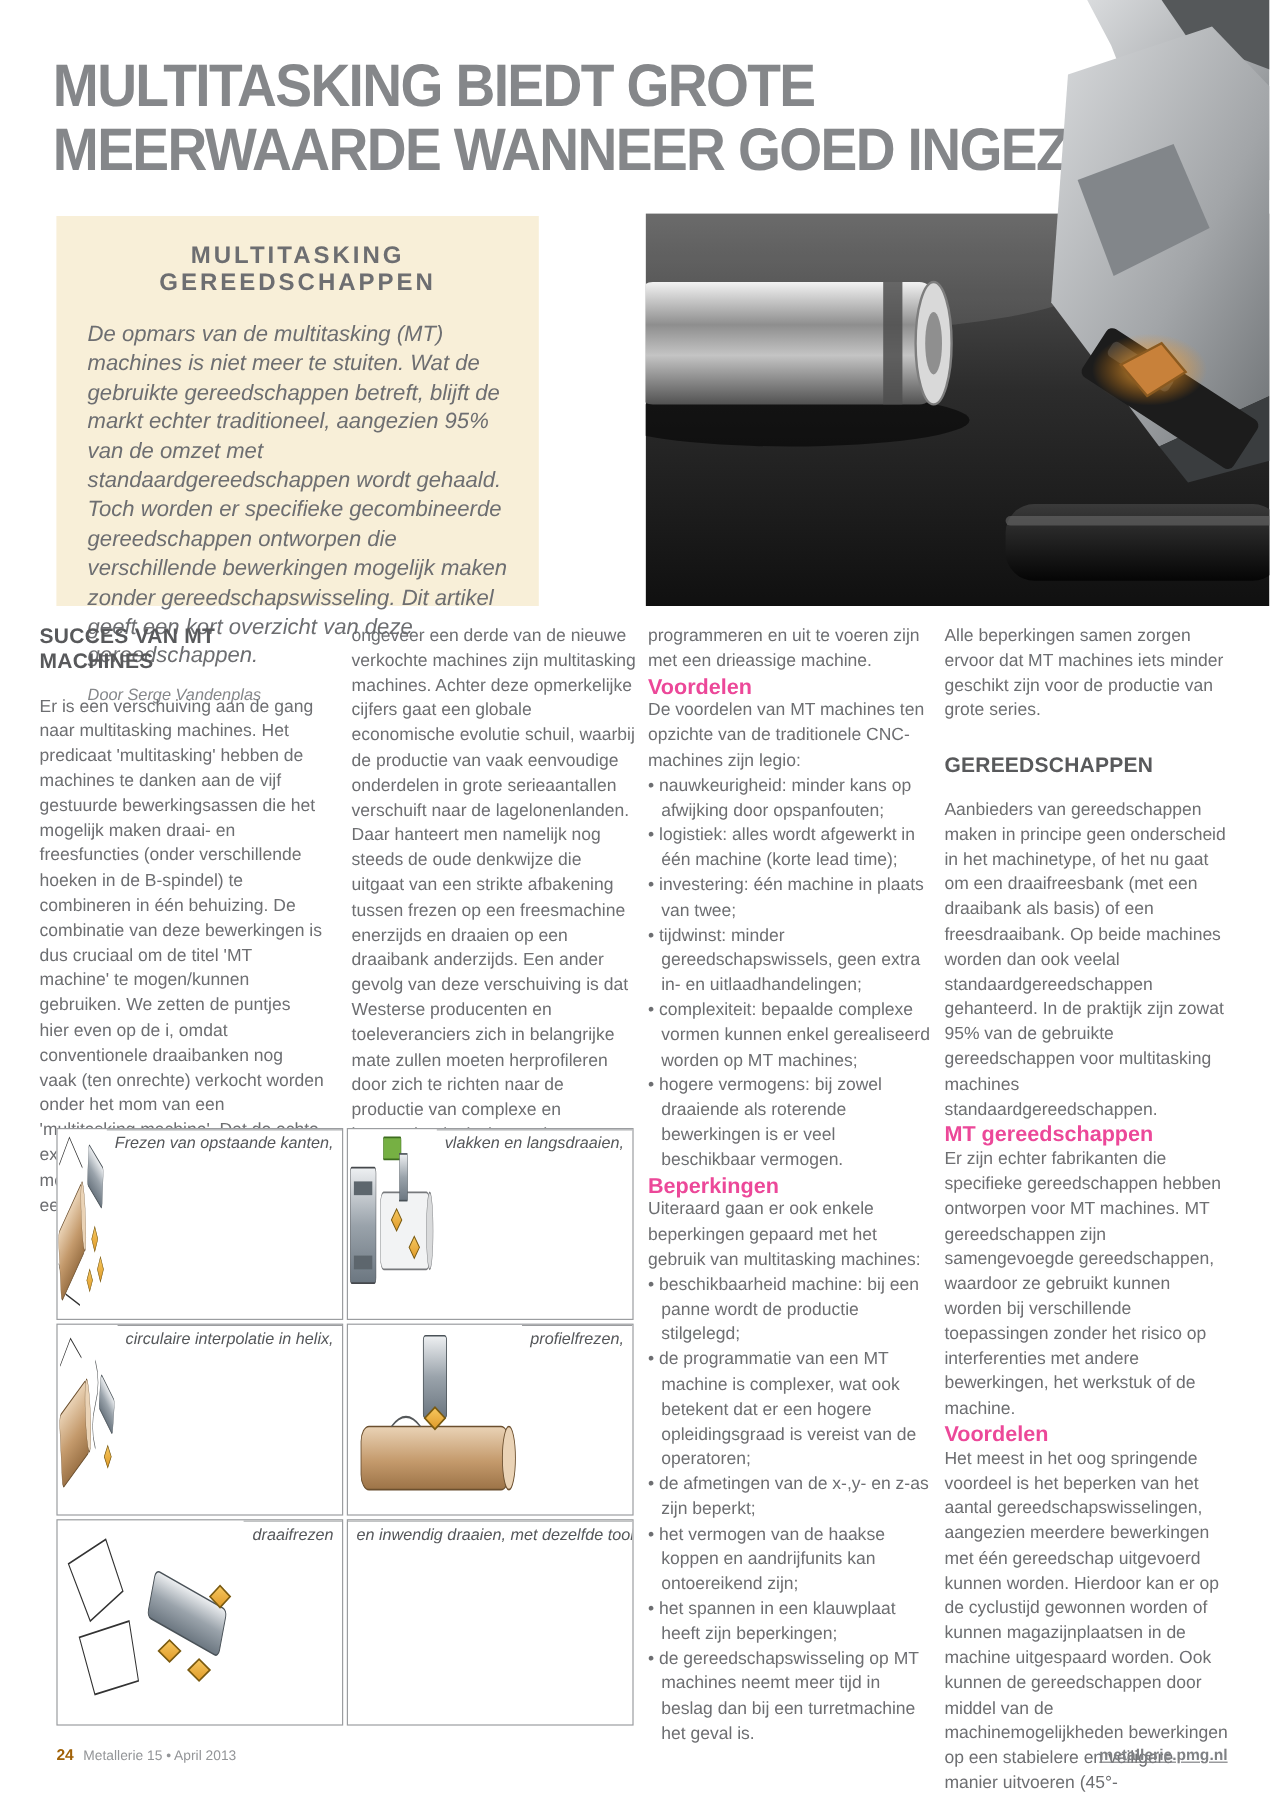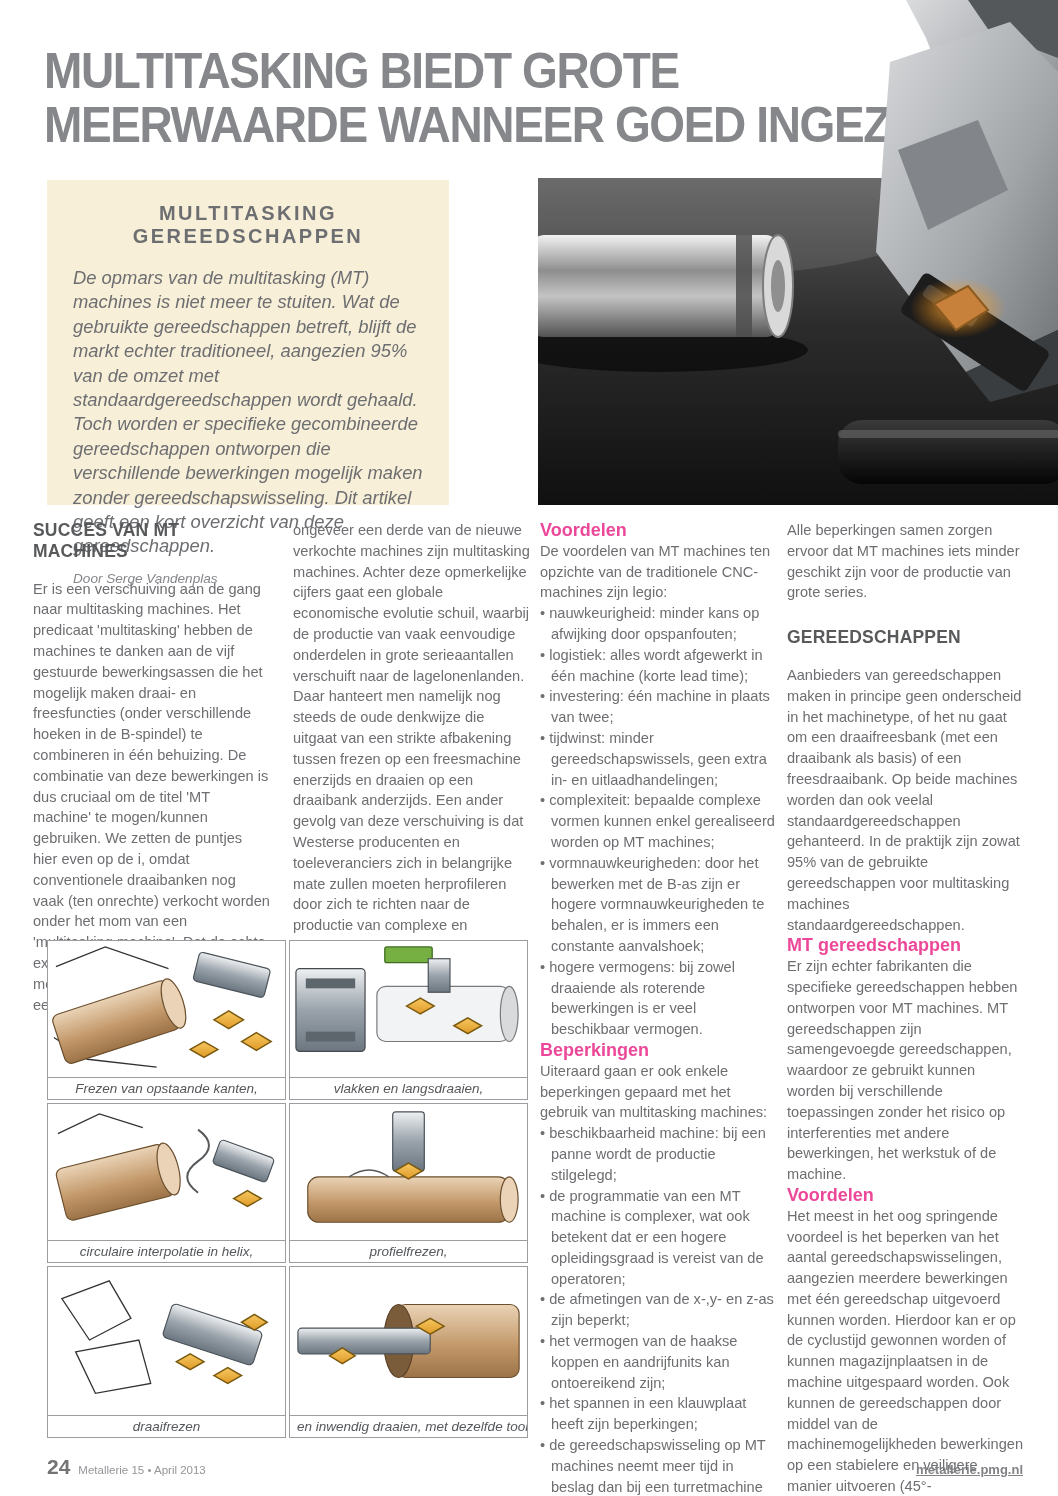--- a/index.html
+++ b/index.html
@@ -41,34 +41,34 @@
   .section-head.spaced{margin-top:24px;}
   .subhead{margin:14px 0 0 0;font-weight:bold;color:#ec4899;font-size:18px;}
   ul.bullets{list-style:none;margin:0;padding:0;}
   ul.bullets li{padding-left:11px;text-indent:-11px;}
   ul.bullets li::before{content:"\2022\00a0";}
   .figure-grid{
     position:absolute;left:47px;top:940px;width:481px;
     display:grid;grid-template-columns:1fr 1fr;grid-template-rows:160px 160px 172px;gap:3px;
   }
   .fig{
-    border:1px solid #9b9da0;background:#ffffff;display:flex;flex-direction:column;
-    box-sizing:border-box;overflow:hidden;text-align:center;
+    border:1px solid #9b9da0;background:#ffffff;display:flex;flex-direction:row;
+    box-sizing:border-box;overflow:hidden;
   }
   .fig svg{flex:1;width:100%;}
   .figcap{
     height:21px;border-top:1px solid #9b9da0;font-style:italic;font-size:13.5px;
     line-height:21px;padding:0 7px;color:#55575a;white-space:nowrap;overflow:hidden;
   }
   .footer{
     position:absolute;left:47px;top:1455px;width:976px;
     display:flex;justify-content:space-between;align-items:baseline;
   }
   .footer-left{display:flex;align-items:baseline;}
-  .page-num{font-size:21px;font-weight:bold;color:#737373;}
+  .page-num{font-size:13px;font-weight:bold;color:#a16207;}
   .issue{font-size:11.5px;color:#939598;margin-left:8px;}
   .site-url{font-size:13px;font-weight:bold;color:#808285;text-decoration:underline;}
 </style>
 </head>
 <body>
 
 
 
 
 <svg width="0" height="0" aria-hidden="true">
@@ -160,29 +160,29 @@
   <div class="col col1">
     <h3 class="section-head">SUCCES VAN MT MACHINES</h3>
     <p>Er is een verschuiving aan de gang naar multitasking machines. Het predicaat 'multitasking' hebben de machines te danken aan de vijf gestuurde bewerkingsassen die het mogelijk maken draai- en freesfuncties (onder verschillende hoeken in de B-spindel) te combineren in één behuizing. De combinatie van deze bewerkingen is dus cruciaal om de titel 'MT machine' te mogen/kunnen gebruiken. We zetten de puntjes hier even op de i, omdat conventionele draaibanken nog vaak (ten onrechte) verkocht worden onder het mom van een 'multitasking machine'. Dat de echte exemplaren hoge ogen gooien momenteel, bewijzen de cijfers van een Nederlands onderzoek:</p>
   </div>
 
   <div class="col col2">
     <p>ongeveer een derde van de nieuwe verkochte machines zijn multitasking machines. Achter deze opmerkelijke cijfers gaat een globale economische evolutie schuil, waarbij de productie van vaak eenvoudige onderdelen in grote serieaantallen verschuift naar de lagelonenlanden. Daar hanteert men namelijk nog steeds de oude denkwijze die uitgaat van een strikte afbakening tussen frezen op een freesmachine enerzijds en draaien op een draaibank anderzijds. Een ander gevolg van deze verschuiving is dat Westerse producenten en toeleveranciers zich in belangrijke mate zullen moeten herprofileren door zich te richten naar de productie van complexe en hoogtechnologische producten, onderdelen die met andere woorden bijna onmogelijk te</p>
   </div>
 
   <div class="col col3">
+    <p>programmeren en uit te voeren zijn met een drieassige machine.</p>
     <p class="subhead">Voordelen</p>
     <p>De voordelen van MT machines ten opzichte van de traditionele CNC-machines zijn legio:</p>
     <ul class="bullets">
       <li>nauwkeurigheid: minder kans op afwijking door opspanfouten;</li>
       <li>logistiek: alles wordt afgewerkt in één machine (korte lead time);</li>
       <li>investering: één machine in plaats van twee;</li>
       <li>tijdwinst: minder gereedschapswissels, geen extra in- en uitlaadhandelingen;</li>
       <li>complexiteit: bepaalde complexe vormen kunnen enkel gerealiseerd worden op MT machines;</li>
-      <li>vormnauwkeurigheden: door het bewerken met de B-as zijn er hogere vormnauwkeurigheden te behalen, er is immers een constante aanvalshoek;</li>
       <li>hogere vermogens: bij zowel draaiende als roterende bewerkingen is er veel beschikbaar vermogen.</li>
     </ul>
     <p class="subhead">Beperkingen</p>
     <p>Uiteraard gaan er ook enkele beperkingen gepaard met het gebruik van multitasking machines:</p>
     <ul class="bullets">
       <li>beschikbaarheid machine: bij een panne wordt de productie stilgelegd;</li>
       <li>de programmatie van een MT machine is complexer, wat ook betekent dat er een hogere opleidingsgraad is vereist van de operatoren;</li>
       <li>de afmetingen van de x-,y- en z-as zijn beperkt;</li>
       <li>het vermogen van de haakse koppen en aandrijfunits kan ontoereikend zijn;</li>
       <li>het spannen in een klauwplaat heeft zijn beperkingen;</li>

